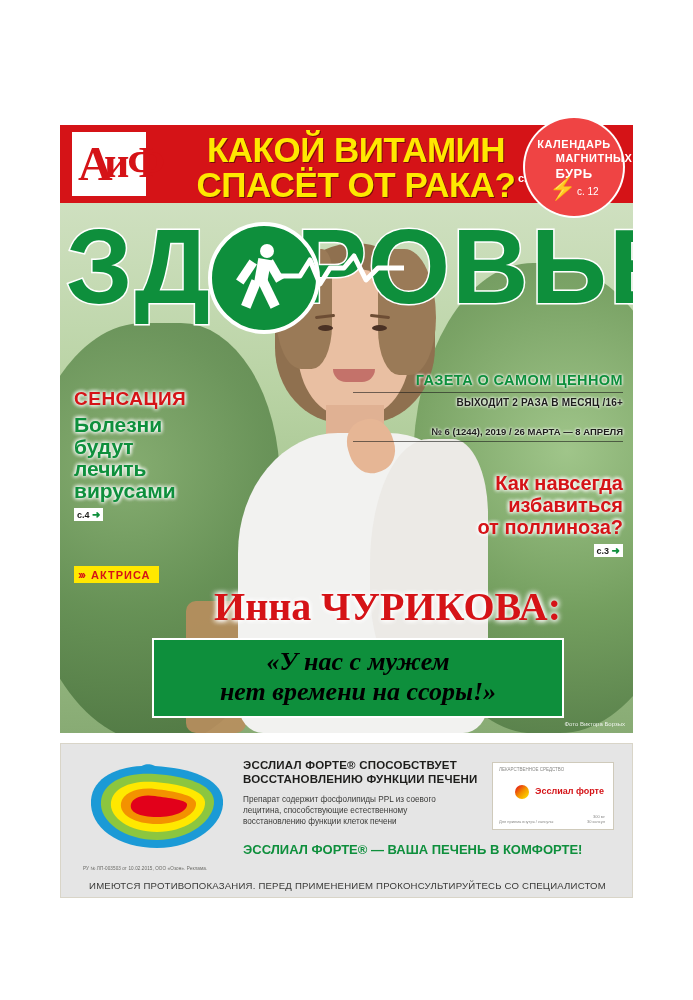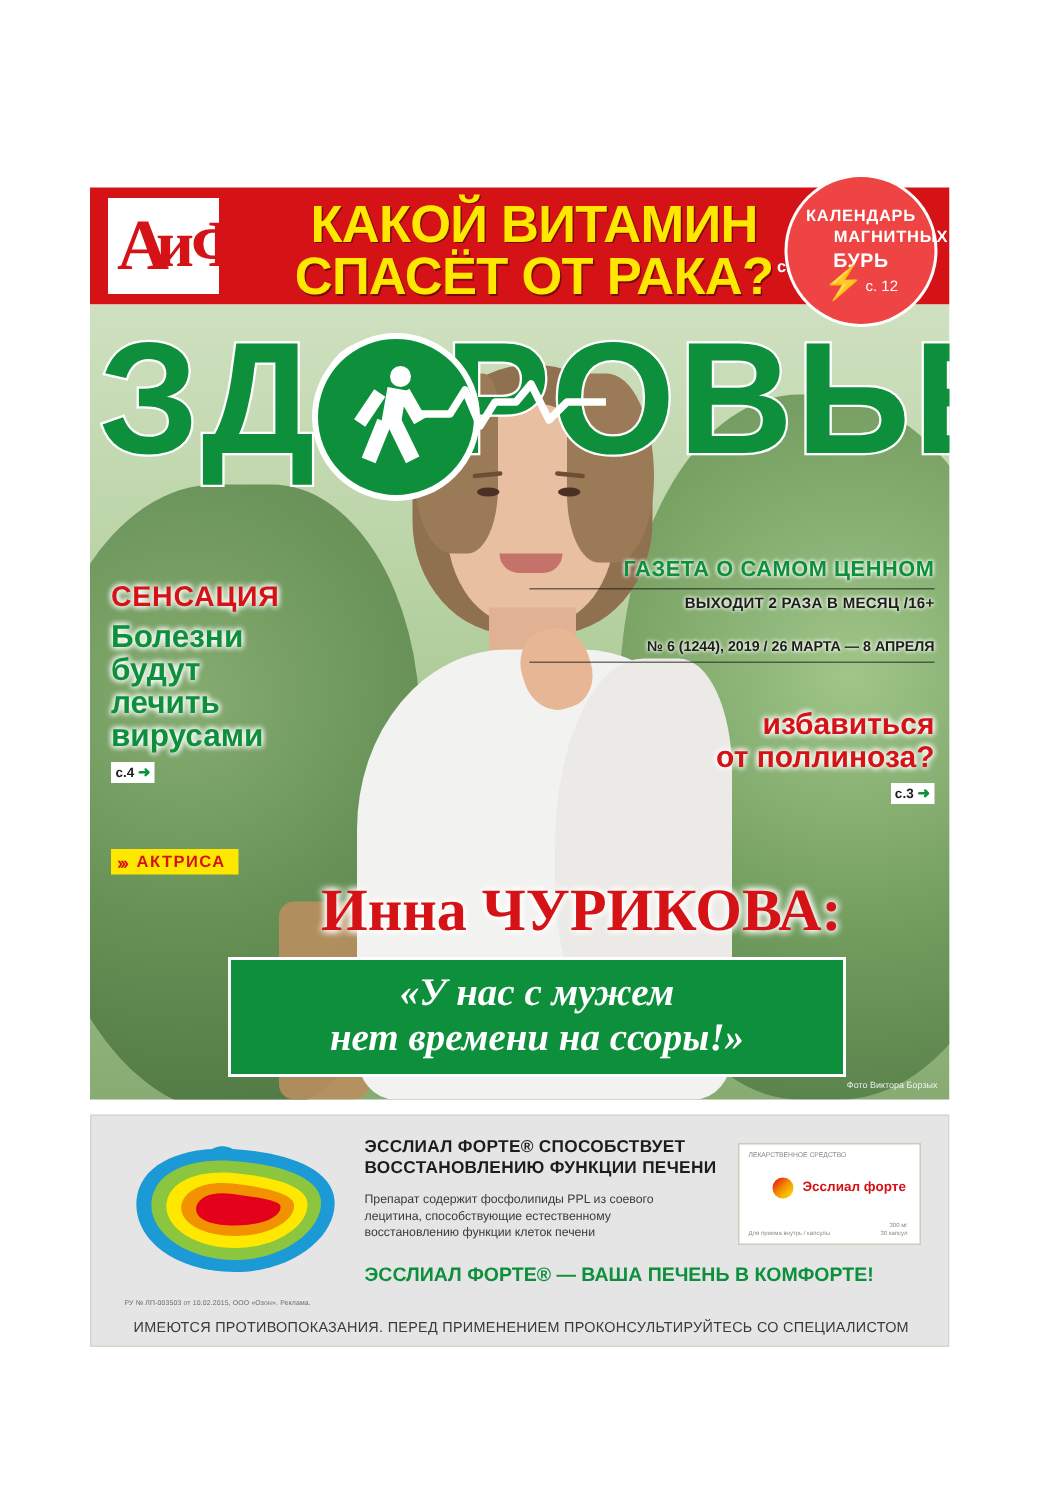--- a/index.html
+++ b/index.html
@@ -457,21 +457,21 @@
   .quote-box {
     position: absolute;
     left: 92px; top: 618px;
     width: 388px;
     background: #0e8f3c;
     padding: 7px 10px 9px 10px;
     z-index: 6;
     border: 2px solid #ffffff;
   }
   .quote-box .line {
-    color: #ffffff;
+    color: #000000;
     font-family: "Liberation Serif", serif;
     font-weight: bold;
     font-style: italic;
     font-size: 26px;
     line-height: 30px;
     text-align: center;
   }
 
   
   .ad {
@@ -647,20 +647,21 @@
         <div>вирусами</div>
       </div>
       <div class="page-ref">
         <span>с.4</span>
         <span class="arrow">➜</span>
       </div>
     </div>
 
     <div class="pollen">
       <div class="body">
+        <div>Как навсегда</div>
         <div>избавиться</div>
         <div>от поллиноза?</div>
       </div>
       <div class="page-ref">
         <span>с.3</span>
         <span class="arrow">➜</span>
       </div>
     </div>
 
     <div class="actress-band">

